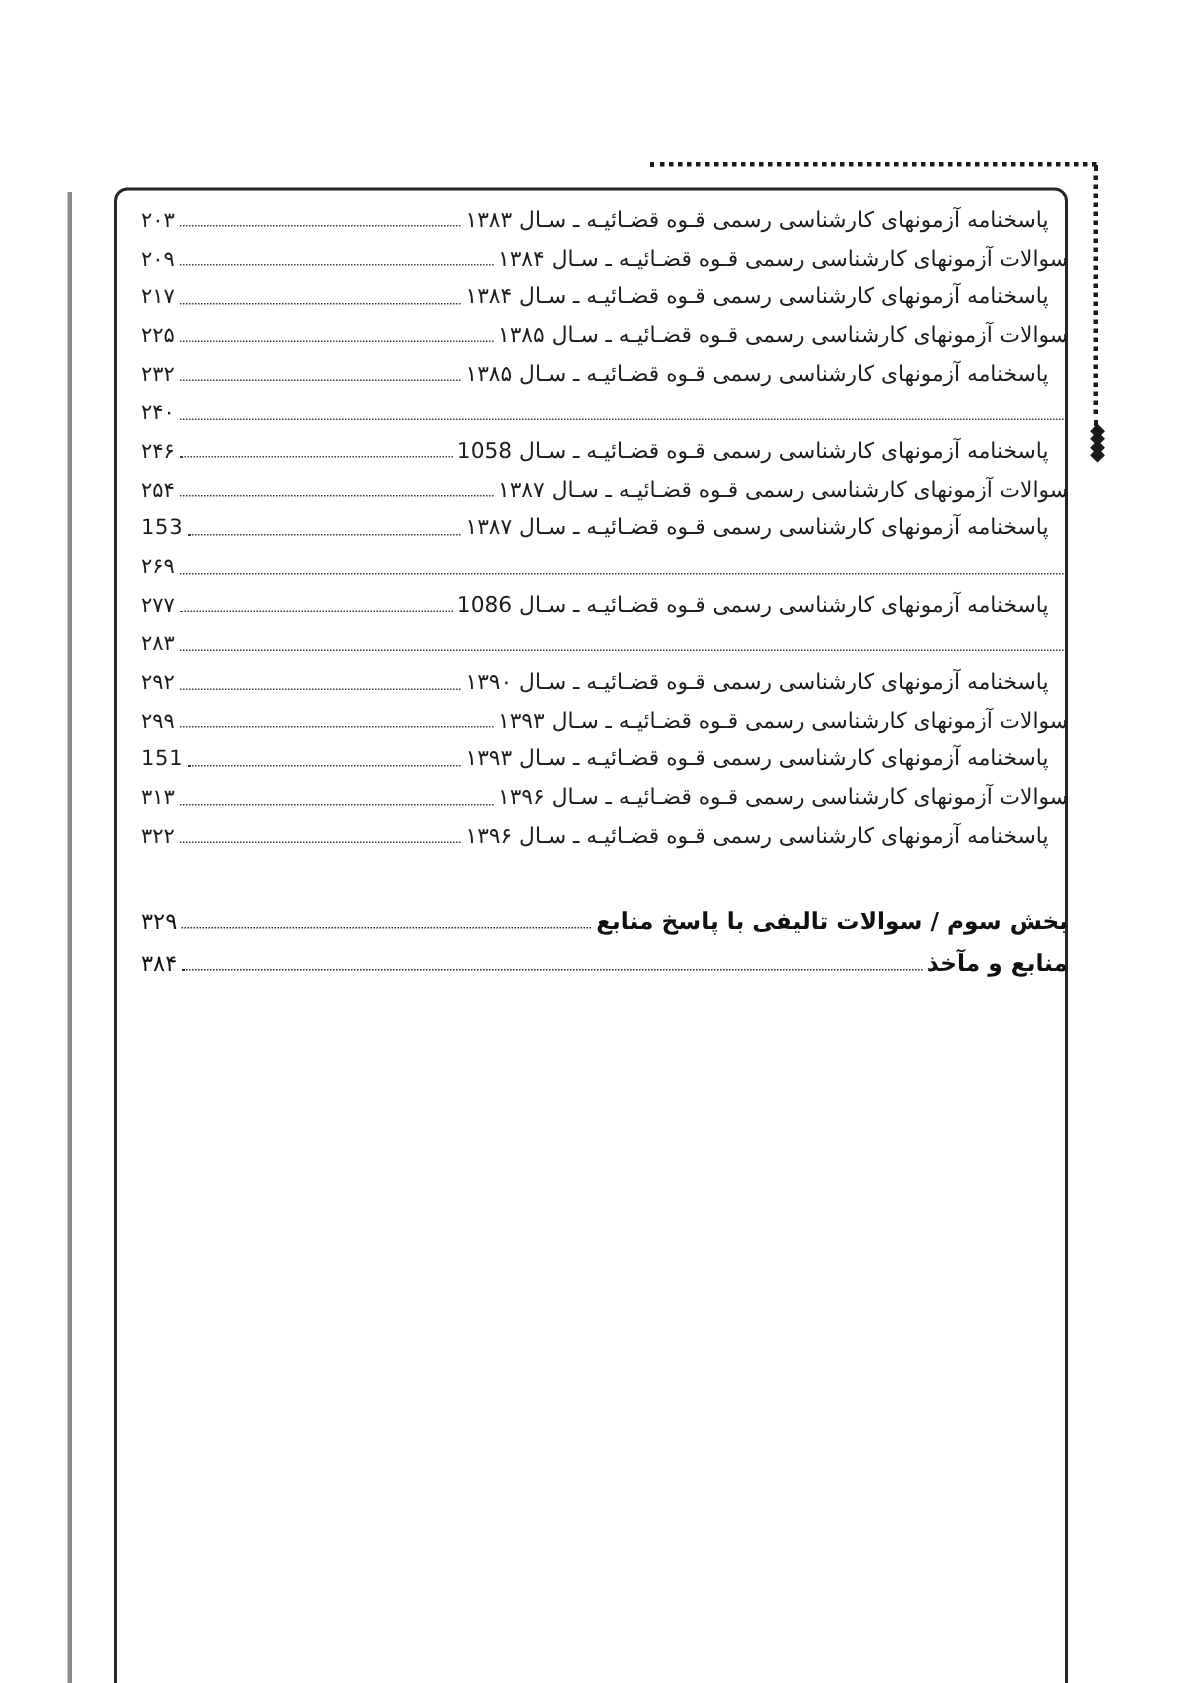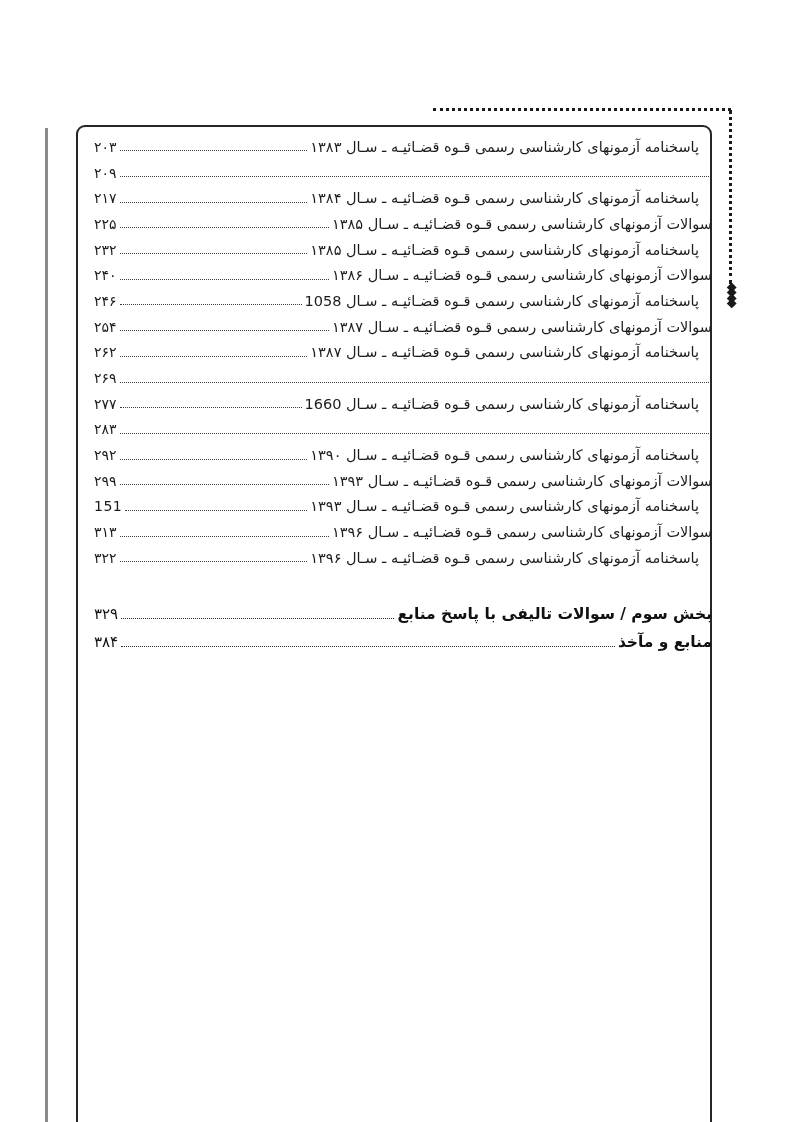--- a/index.html
+++ b/index.html
@@ -146,20 +146,21 @@
 
   <div class="toc-list">
 
       <div class="toc-row answer">
         <span class="toc-title">پاسخنامه آزمونهای کارشناسی رسمی قـوه قضـائیـه ـ سـال ۱۳۸۳</span>
         <span class="leader"></span>
         <span class="toc-page">۲۰۳</span>
       </div>
 
       <div class="toc-row question">
+        <span class="toc-title">سوالات آزمونهای کارشناسی رسمی قـوه قضـائیـه ـ سـال ۱۳۸۴</span>
         <span class="leader"></span>
         <span class="toc-page">۲۰۹</span>
       </div>
 
       <div class="toc-row answer">
         <span class="toc-title">پاسخنامه آزمونهای کارشناسی رسمی قـوه قضـائیـه ـ سـال ۱۳۸۴</span>
         <span class="leader"></span>
         <span class="toc-page">۲۱۷</span>
       </div>
 
@@ -169,50 +170,49 @@
         <span class="toc-page">۲۲۵</span>
       </div>
 
       <div class="toc-row answer">
         <span class="toc-title">پاسخنامه آزمونهای کارشناسی رسمی قـوه قضـائیـه ـ سـال ۱۳۸۵</span>
         <span class="leader"></span>
         <span class="toc-page">۲۳۲</span>
       </div>
 
       <div class="toc-row question">
-        <span class="toc-title">سوالات آزمونهای کارشناسی رسمی قـوه قضـائیـه ـ سـال ۱۳۸۶</span>
         <span class="leader"></span>
         <span class="toc-page">۲۴۰</span>
       </div>
 
       <div class="toc-row answer">
         <span class="toc-title">پاسخنامه آزمونهای کارشناسی رسمی قـوه قضـائیـه ـ سـال 1058</span>
         <span class="leader"></span>
         <span class="toc-page">۲۴۶</span>
       </div>
 
       <div class="toc-row question">
         <span class="toc-title">سوالات آزمونهای کارشناسی رسمی قـوه قضـائیـه ـ سـال ۱۳۸۷</span>
         <span class="leader"></span>
         <span class="toc-page">۲۵۴</span>
       </div>
 
       <div class="toc-row answer">
         <span class="toc-title">پاسخنامه آزمونهای کارشناسی رسمی قـوه قضـائیـه ـ سـال ۱۳۸۷</span>
         <span class="leader"></span>
-        <span class="toc-page">۲۶۲</span>
+        <span class="toc-page">153</span>
       </div>
 
       <div class="toc-row question">
         <span class="leader"></span>
         <span class="toc-page">۲۶۹</span>
       </div>
 
       <div class="toc-row answer">
-        <span class="toc-title">پاسخنامه آزمونهای کارشناسی رسمی قـوه قضـائیـه ـ سـال 1660</span>
+        <span class="toc-title">پاسخنامه آزمونهای کارشناسی رسمی قـوه قضـائیـه ـ سـال 1086</span>
         <span class="leader"></span>
         <span class="toc-page">۲۷۷</span>
       </div>
 
       <div class="toc-row question">
         <span class="leader"></span>
         <span class="toc-page">۲۸۳</span>
       </div>
 
       <div class="toc-row answer">

